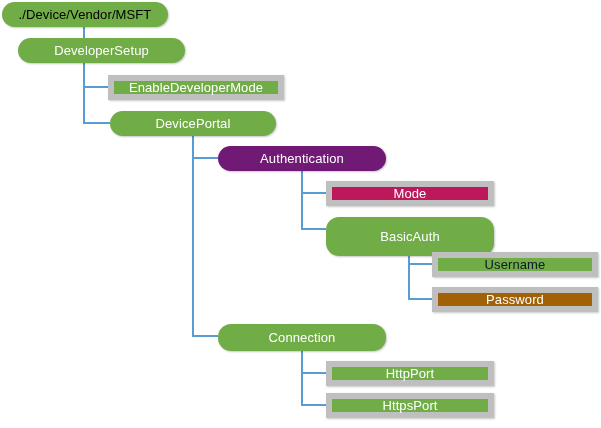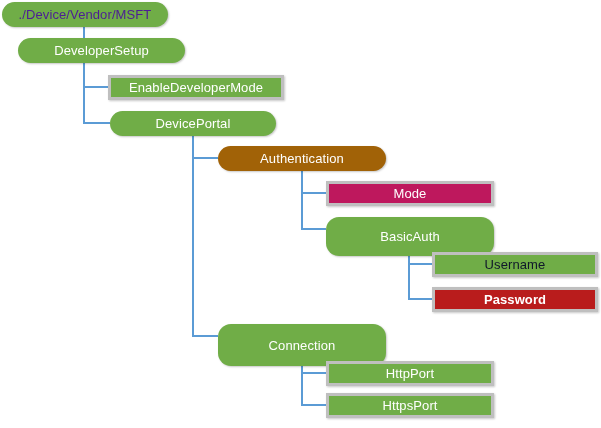--- a/index.html
+++ b/index.html
@@ -36,21 +36,21 @@
     line-height: 1;
     letter-spacing: 0.1px;
     white-space: nowrap;
     background: #70ad47;
     z-index: 2;
   }
   .node.pill {
     border-radius: 13px;
   }
   .node.rect {
-    border: 3px solid #0f766e;
+    border: 6px solid #0f766e;
   }
   .node.shadow {
     box-shadow: 1px 1px 2px rgba(0,0,0,0.22);
   }
   .node-label {
     pointer-events: none;
   }
 </style>
 </head>
 <body>
@@ -63,48 +63,48 @@
       <path d="M 193 136 L 193 158 L 218 158" stroke="#5b9bd5" stroke-width="1.6" fill="none" shape-rendering="crispEdges"></path>
       <path d="M 193 136 L 193 336 L 218 336" stroke="#5b9bd5" stroke-width="1.6" fill="none" shape-rendering="crispEdges"></path>
       <path d="M 302 171 L 302 193 L 326 193" stroke="#5b9bd5" stroke-width="1.6" fill="none" shape-rendering="crispEdges"></path>
       <path d="M 302 171 L 302 229 L 326 229" stroke="#5b9bd5" stroke-width="1.6" fill="none" shape-rendering="crispEdges"></path>
       <path d="M 409 242 L 409 264 L 432 264" stroke="#5b9bd5" stroke-width="1.6" fill="none" shape-rendering="crispEdges"></path>
       <path d="M 409 242 L 409 299 L 432 299" stroke="#5b9bd5" stroke-width="1.6" fill="none" shape-rendering="crispEdges"></path>
       <path d="M 302 349 L 302 373 L 326 373" stroke="#5b9bd5" stroke-width="1.6" fill="none" shape-rendering="crispEdges"></path>
       <path d="M 302 349 L 302 405 L 326 405" stroke="#5b9bd5" stroke-width="1.6" fill="none" shape-rendering="crispEdges"></path>
     </svg>
   <div id="node-layer">
-      <div class="node pill shadow" style="left: 2px; top: 2px; width: 166px; height: 25px; background: rgb(112, 173, 71); color: #4c1d95;">
+      <div class="node pill shadow" style="left: 2px; top: 2px; width: 166px; height: 25px; background: rgb(112, 173, 71); color: #000000;">
         <span class="node-label">./Device/Vendor/MSFT</span>
       </div>
       <div class="node pill shadow" style="left: 18px; top: 38px; width: 167px; height: 25px; background: rgb(112, 173, 71); color: rgb(255, 255, 255);">
         <span class="node-label">DeveloperSetup</span>
       </div>
       <div class="node rect shadow" style="left: 108px; top: 75px; width: 176px; height: 25px; background: rgb(112, 173, 71); color: rgb(255, 255, 255); border-color: rgb(191, 191, 191);">
         <span class="node-label">EnableDeveloperMode</span>
       </div>
       <div class="node pill shadow" style="left: 110px; top: 111px; width: 166px; height: 25px; background: rgb(112, 173, 71); color: rgb(255, 255, 255); align-items: center;">
         <span class="node-label">DevicePortal</span>
       </div>
-      <div class="node pill shadow" style="left: 218px; top: 146px; width: 168px; height: 25px; background: #a16207; color: rgb(255, 255, 255);">
+      <div class="node pill shadow" style="left: 218px; top: 146px; width: 168px; height: 25px; background: #701a75; color: rgb(255, 255, 255);">
         <span class="node-label">Authentication</span>
       </div>
       <div class="node rect shadow" style="left: 326px; top: 181px; width: 168px; height: 25px; background: #be185d; color: rgb(255, 255, 255); border-color: rgb(191, 191, 191);">
         <span class="node-label">Mode</span>
       </div>
       <div class="node pill shadow" style="left: 326px; top: 217px; width: 168px; height: 39px; background: rgb(112, 173, 71); color: rgb(255, 255, 255); text-align: right;">
         <span class="node-label">BasicAuth</span>
       </div>
       <div class="node rect shadow" style="left: 432px; top: 252px; width: 166px; height: 25px; background: rgb(112, 173, 71); color: #0f172a; border-color: rgb(191, 191, 191);">
         <span class="node-label">Username</span>
       </div>
-      <div class="node rect shadow" style="left: 432px; top: 287px; width: 166px; height: 25px; background: #b91c1c; color: rgb(255, 255, 255); border-color: rgb(191, 191, 191); font-weight: bold;">
+      <div class="node rect shadow" style="left: 432px; top: 287px; width: 166px; height: 25px; background: #a16207; color: rgb(255, 255, 255); border-color: rgb(191, 191, 191);">
         <span class="node-label">Password</span>
       </div>
-      <div class="node pill shadow" style="left: 218px; top: 324px; width: 168px; height: 42px; background: rgb(112, 173, 71); color: rgb(255, 255, 255);">
+      <div class="node pill shadow" style="left: 218px; top: 324px; width: 168px; height: 27px; background: rgb(112, 173, 71); color: rgb(255, 255, 255);">
         <span class="node-label">Connection</span>
       </div>
       <div class="node rect shadow" style="left: 326px; top: 361px; width: 168px; height: 25px; background: rgb(112, 173, 71); color: rgb(255, 255, 255); border-color: rgb(191, 191, 191);">
         <span class="node-label">HttpPort</span>
       </div>
       <div class="node rect shadow" style="left: 326px; top: 393px; width: 168px; height: 25px; background: rgb(112, 173, 71); color: rgb(255, 255, 255); border-color: rgb(191, 191, 191);">
         <span class="node-label">HttpsPort</span>
       </div>
     </div>
 </div>

